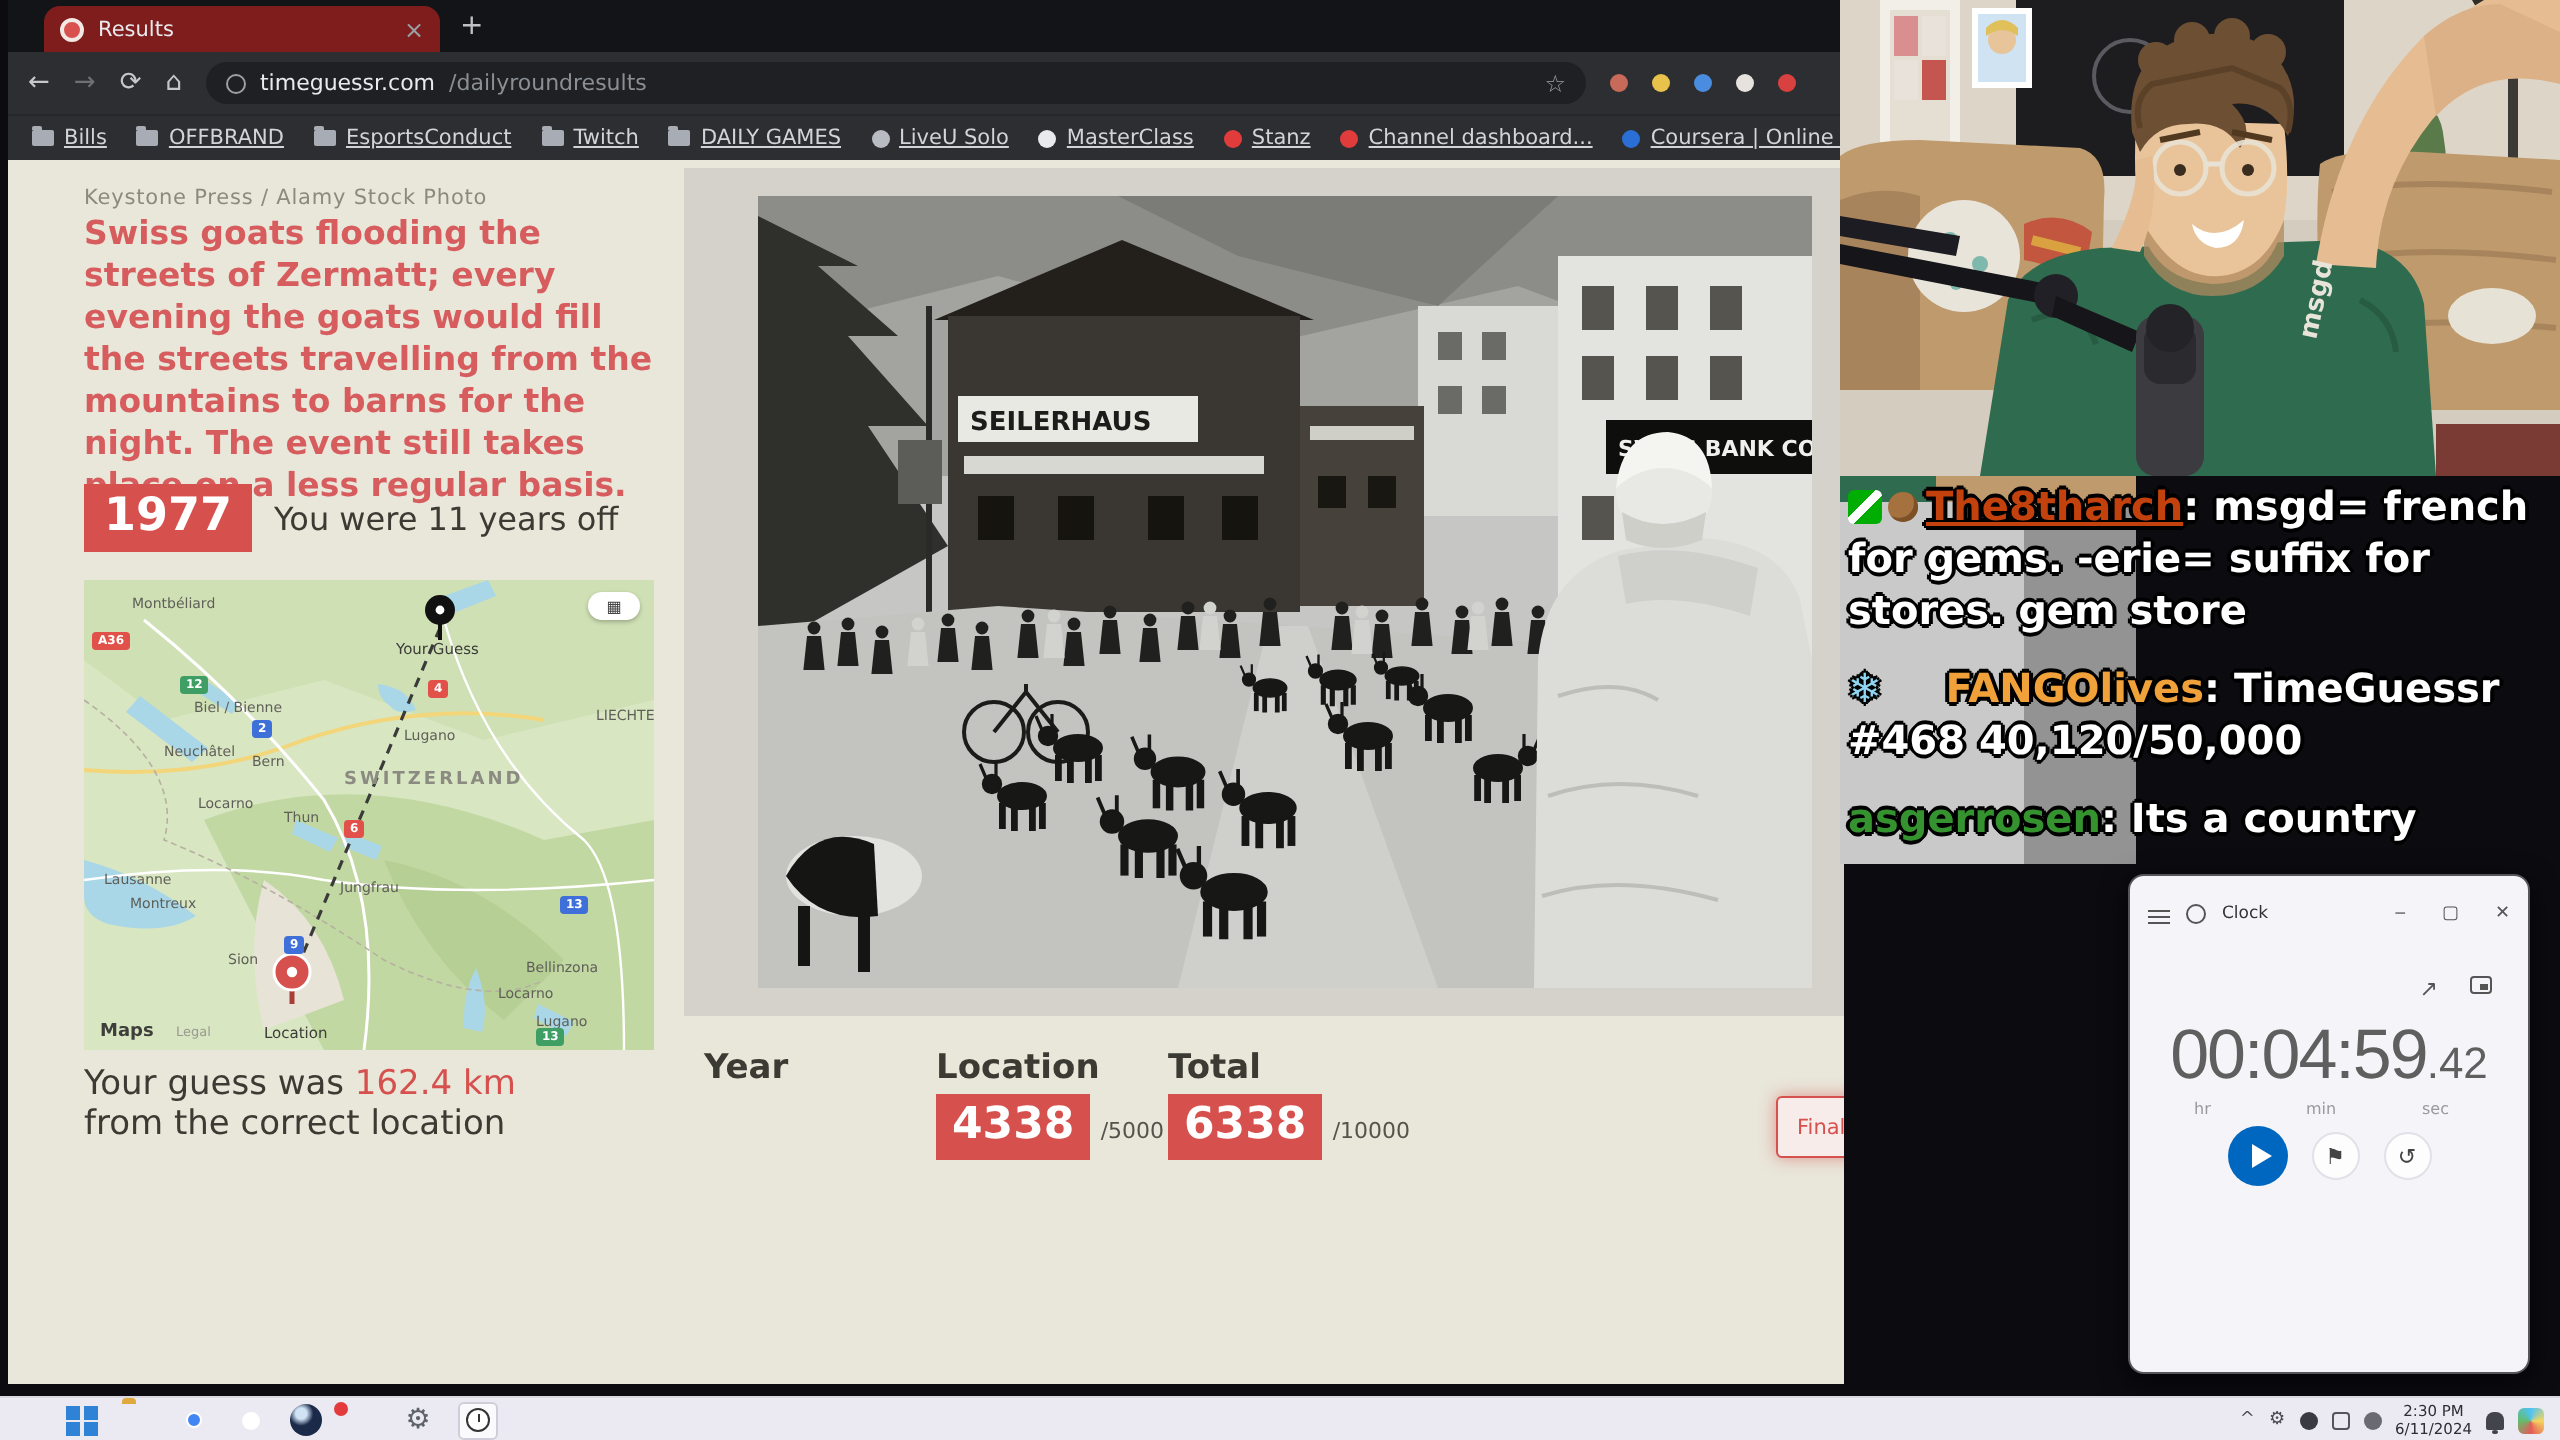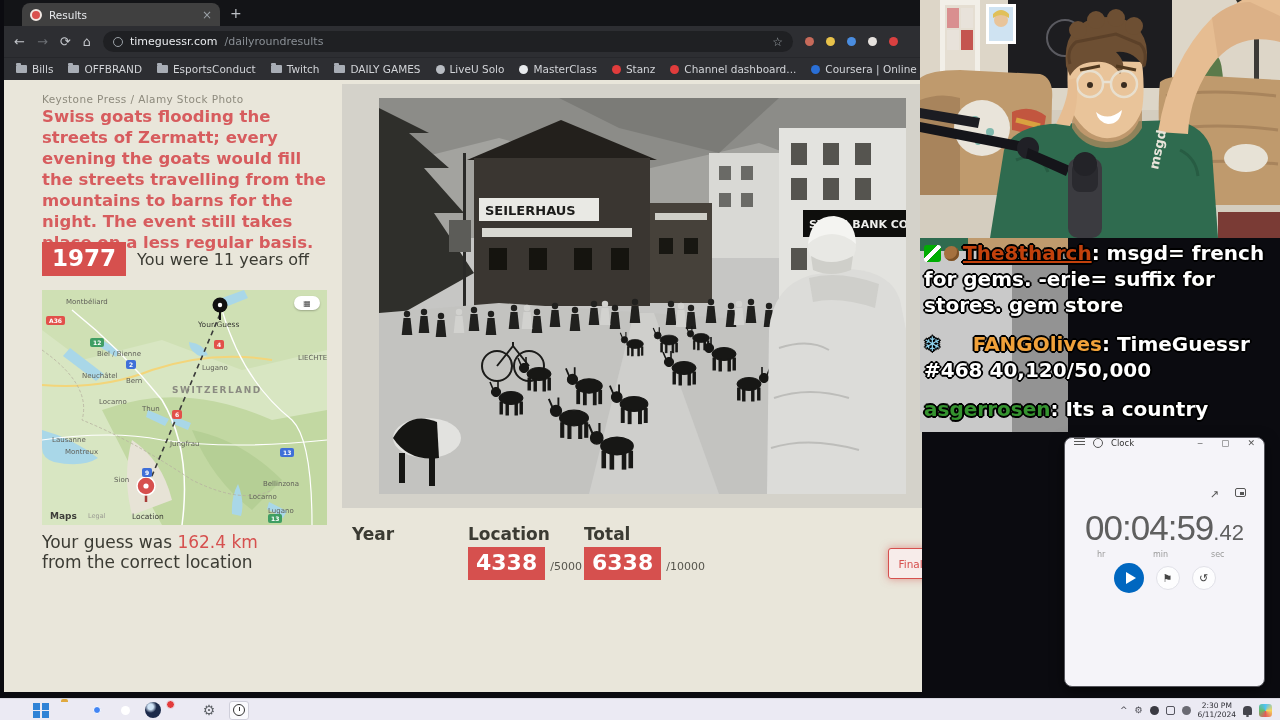--- a/index.html
+++ b/index.html
@@ -4,40 +4,40 @@
 <style>
   html,body{margin:0;padding:0;background:#000;}
   #root{position:relative;width:1280px;height:720px;background:#0b0b10;overflow:hidden;
         font-family:"DejaVu Sans",sans-serif;-webkit-font-smoothing:antialiased;}
   #root *{box-sizing:border-box;}
   .abs{position:absolute;}
 
   
   .browser{left:4px;top:0;width:918px;height:692px;background:#e9e6da;overflow:hidden;}
   .tabstrip{left:0;top:0;width:100%;height:26px;background:#131417;}
-  .tab{left:18px;top:3px;width:198px;height:23px;background:#404040;border-radius:8px 8px 0 0;
+  .tab{left:18px;top:3px;width:198px;height:23px;background:#7f1d1d;border-radius:8px 8px 0 0;
        display:flex;align-items:center;padding:0 8px;gap:7px;}
   .favicon{width:12px;height:12px;border-radius:50%;background:#d9514e;border:2px solid #f2e9e4;flex:none;}
   .tab-title{font-size:10.5px;color:#e8eaed;flex:1;white-space:nowrap;overflow:hidden;}
   .tab-close{font-size:12px;color:#9aa0a6;line-height:1;cursor:default;}
   .newtab{left:226px;top:6px;color:#bdc1c6;font-size:14px;line-height:1;}
   .toolbar{left:0;top:26px;width:100%;height:31px;background:#2d2e32;display:flex;align-items:center;padding:0 10px;gap:12px;}
   .navic{color:#c4c7cc;font-size:13px;line-height:1;}
   .navic.dis{color:#6d7075;}
   .addr{flex:1;height:21px;max-width:690px;background:#1f2023;border-radius:11px;display:flex;align-items:center;
         padding:0 10px;gap:7px;}
   .site-info{width:10px;height:10px;border-radius:50%;border:1.5px solid #9aa0a6;position:relative;flex:none;}
   .addr-domain{font-size:11px;color:#e8eaed;white-space:nowrap;}
   .addr-path{font-size:11px;color:#8a8f95;white-space:nowrap;flex:1;}
   .star{color:#9aa0a6;font-size:12px;}
   .ext-dot{width:9px;height:9px;border-radius:50%;flex:none;}
   .bookmarks{left:0;top:57px;width:100%;height:23px;background:#2d2e32;border-top:1px solid #26272b;
              display:flex;align-items:center;padding:0 12px;gap:15px;overflow:hidden;}
   .bm{display:flex;align-items:center;gap:5px;flex:none;}
-  .bm-label{font-size:10.5px;color:#d2d4d8;white-space:nowrap;}
+  .bm-label{font-size:10.5px;color:#d2d4d8;white-space:nowrap;text-decoration:underline;}
   .bm-folder{width:11px;height:8px;background:#a8adb5;border-radius:1px;position:relative;flex:none;}
   .bm-folder::before{content:"";position:absolute;left:0;top:-2px;width:5px;height:2px;background:#a8adb5;border-radius:1px 1px 0 0;}
   .bm-dot{width:9px;height:9px;border-radius:50%;flex:none;}
 
   
   .page{left:0;top:80px;width:918px;height:612px;background:#e9e6da;}
   .attr-line{left:38px;top:13px;font-size:10.5px;color:#8d8a7d;letter-spacing:.4px;}
   .caption{left:38px;top:27px;width:295px;font-size:16.5px;line-height:1.27;font-weight:bold;color:#d75c5e;}
   .year-row{left:38px;top:162px;display:flex;align-items:center;gap:11px;}
   .year-box{background:#d6504e;color:#fff;font-weight:bold;font-size:23px;padding:3px 10px 5px;}
@@ -83,21 +83,21 @@
              background:#00ad03 linear-gradient(135deg,transparent 40%,#fff 40%,#fff 58%,transparent 58%);
              text-shadow:none;}
   .emote{display:inline-block;width:15px;height:15px;border-radius:50%;background:#a5713f;vertical-align:-1px;
          margin-right:4px;text-shadow:none;box-shadow:inset -2px -2px 0 #7c5127;}
   .snow{color:#8fd4f0;margin-right:4px;}
   .u-blue{color:#c2410c;text-decoration:underline;} .u-orange{color:#f0a13a;margin-left:28px;} .u-green{color:#35932f;}
 
   
   .clockwin{left:1064px;top:437px;width:201px;height:250px;background:#f5f4f9;border-radius:8px;
             border:1px solid #55555c;box-shadow:0 4px 14px rgba(0,0,0,.6);overflow:hidden;}
-  .cw-title{position:absolute;left:0;top:0;width:100%;height:24px;display:flex;align-items:flex-start;padding:0 9px;gap:8px;}
+  .cw-title{position:absolute;left:0;top:0;width:100%;height:24px;display:flex;align-items:flex-end;padding:0 9px;gap:8px;}
   .cw-burger{width:11px;height:7px;border-top:1.4px solid #555;border-bottom:1.4px solid #555;position:relative;}
   .cw-burger::after{content:"";position:absolute;left:0;top:2px;width:11px;height:1.4px;background:#555;}
   .cw-alarm{width:10px;height:10px;border:1.4px solid #555;border-radius:50%;position:relative;}
   .cw-appname{font-size:8.5px;color:#333;flex:1;}
   .cw-ctrl{font-size:9px;color:#555;margin-left:10px;}
   .cw-mini-icons{position:absolute;right:18px;top:50px;display:flex;gap:16px;color:#555;font-size:11px;}
   .pip-ic{width:11px;height:9px;border:1.2px solid #555;border-radius:2px;position:relative;}
   .pip-ic::after{content:"";position:absolute;right:1px;bottom:1px;width:4px;height:3px;background:#555;}
   .cw-time{position:absolute;left:0;top:70px;width:100%;text-align:center;color:#5f5f5f;
            font-family:"Liberation Sans",sans-serif;}

